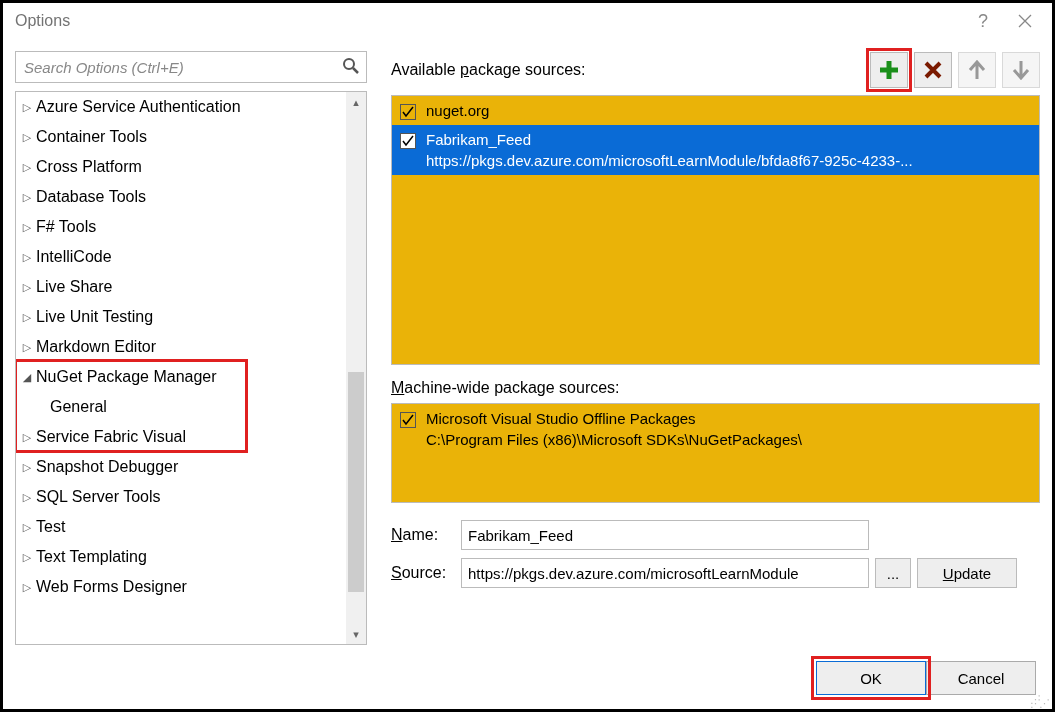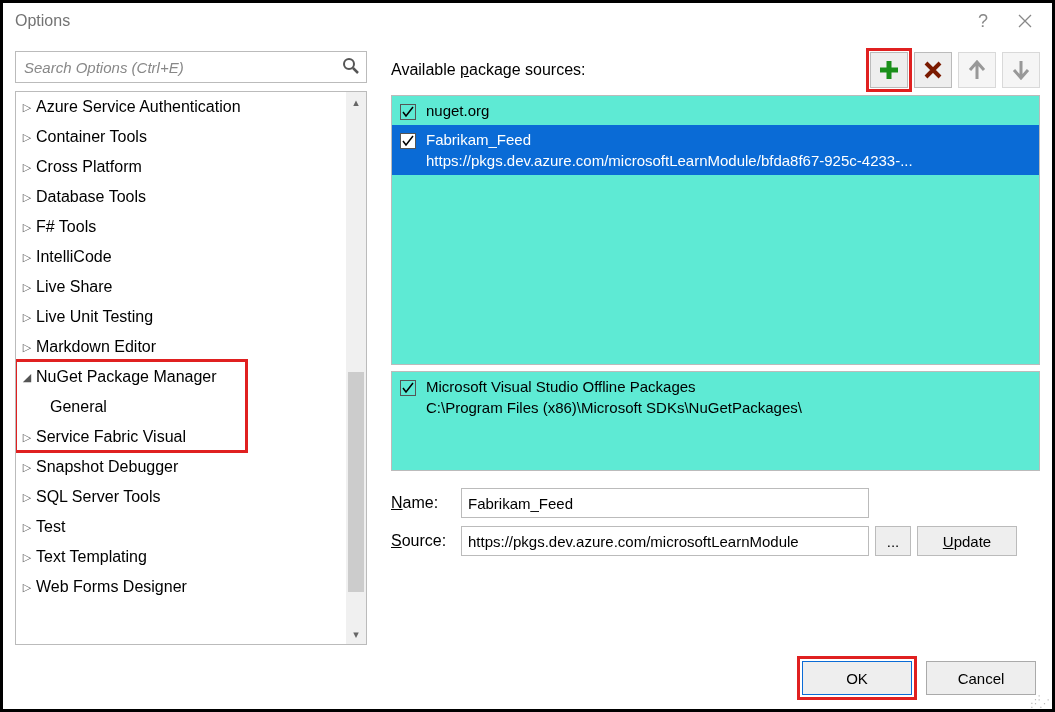--- a/index.html
+++ b/index.html
@@ -37,41 +37,41 @@
   
   .right { flex: 1; display: flex; flex-direction: column; padding-top: 12px; }
 
   .label-row { display: flex; align-items: center; height: 38px; }
   .section-label { font-size: 16px; }
   .section-label .ul { text-decoration: underline; }
   .btnrow { margin-left: auto; display: flex; gap: 6px; }
   .iconbtn { width: 38px; height: 36px; background: #eee; border: 1px solid #bbb; display: flex; align-items: center; justify-content: center; }
   .iconbtn.dis { opacity: 0.55; }
 
-  .listbox { border: 1px solid #bbb; background: #5eead4; }
+  .listbox { border: 1px solid #bbb; background: #eab308; }
   .listbox.avail { height: 270px; margin-top: 6px; }
   .listbox.machine { height: 100px; margin-top: 6px; }
   .src-item { display: flex; align-items: flex-start; padding: 4px 6px 4px 8px; }
   .src-item .cb { width: 16px; height: 16px; margin-top: 4px; margin-right: 10px; border: 1px solid #555; display: flex; align-items: center; justify-content: center; }
   .src-item .cb svg { display: block; }
   .src-item .txt { display: flex; flex-direction: column; line-height: 1.4; overflow: hidden; }
   .src-item .txt span { white-space: nowrap; overflow: hidden; text-overflow: ellipsis; }
   .src-item.sel { background: #0a6bd6; color: #fff; }
 
   .fields { margin-top: 14px; }
   .fieldrow { display: flex; align-items: center; height: 36px; }
   .fieldrow label { width: 70px; font-size: 16px; }
   .fieldrow label .ul { text-decoration: underline; }
   .fieldrow input { flex: 1; height: 30px; border: 1px solid #bbb; padding: 0 6px; font-size: 15px; }
   .smallbtn { width: 36px; height: 30px; margin-left: 6px; background: #eee; border: 1px solid #bbb; font-size: 15px; }
   .updatebtn { width: 100px; height: 30px; margin-left: 6px; background: #eee; border: 1px solid #bbb; font-size: 15px; }
   .updatebtn .ul { text-decoration: underline; }
 
   
-  .bottom { position: absolute; right: 16px; bottom: 14px; display: flex; gap: 14px; }
+  .bottom { position: absolute; right: 16px; bottom: 14px; display: flex; }
   .dlgbtn { width: 110px; height: 34px; background: #eee; border: 1px solid #aaa; font-size: 15px; }
   .dlgbtn.primary { border: 1px solid #0a6bd6; }
 
   .resize-grip { position: absolute; right: 4px; bottom: 4px; color: #bbb; font-size: 11px; letter-spacing: -2px; line-height: 4px; }
 </style>
 </head>
 <body>
 
 <div class="titlebar">
   <div class="title">Options</div>
@@ -221,20 +221,21 @@
               <path d="M1 6 L4 10 L11 1" stroke="#000" stroke-width="1.5" fill="none"></path>
             </svg>
           </div>
         <div class="txt">
           <span>Fabrikam_Feed</span>
           <span>https://pkgs.dev.azure.com/microsoftLearnModule/bfda8f67-925c-4233-...</span>
         </div>
       </div>
     </div>
 
+    <div class="section-label" style="margin-top:14px"><span class="ul">M</span><span>achine-wide package sources:</span></div>
     <div class="listbox machine">
       <div class="src-item">
         <div class="cb">
             <svg width="12" height="12" viewBox="0 0 12 12">
               <path d="M1 6 L4 10 L11 1" stroke="#000" stroke-width="1.5" fill="none"></path>
             </svg>
           </div>
         <div class="txt">
           <span>Microsoft Visual Studio Offline Packages</span>
           <span>C:\Program Files (x86)\Microsoft SDKs\NuGetPackages\</span>

